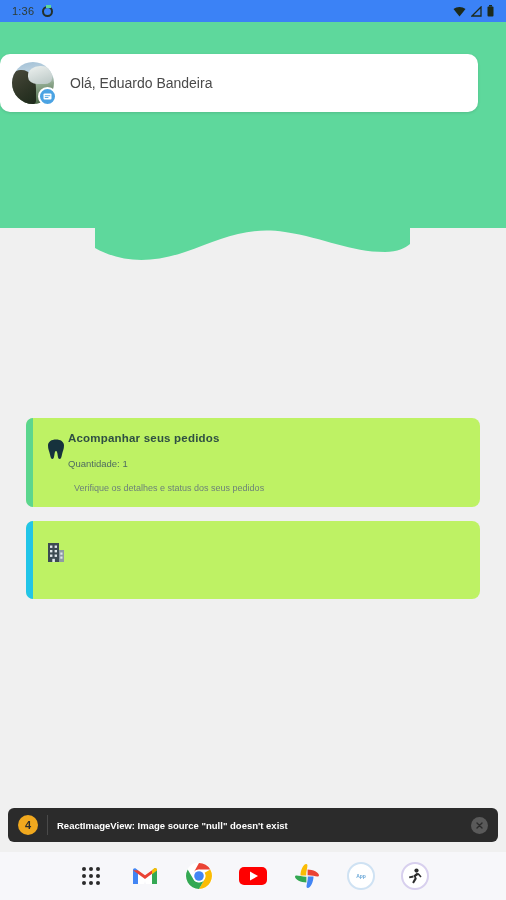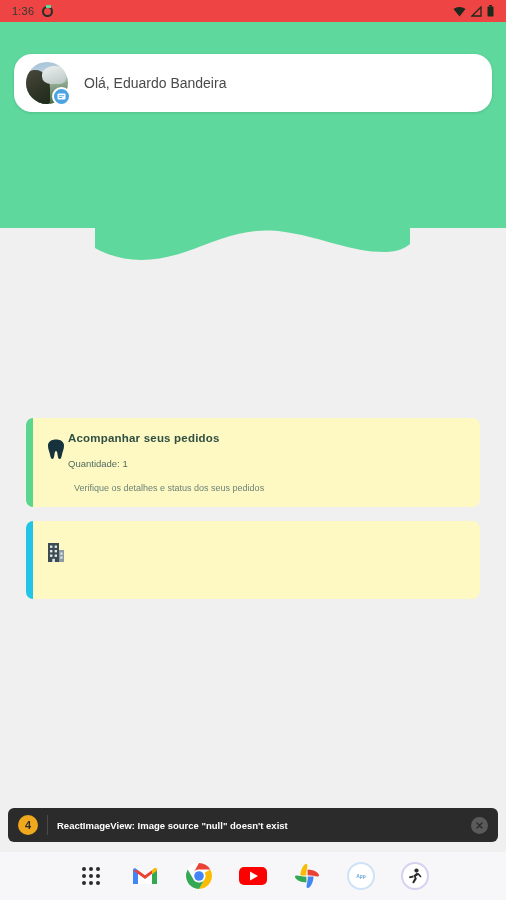--- a/index.html
+++ b/index.html
@@ -7,43 +7,43 @@
   body {
     font-family:"Liberation Sans", sans-serif;
     background:#f0f0f0;
     position:relative;
     overflow:hidden;
   }
 
   
   .statusbar{
     position:absolute; top:0; left:0; width:506px; height:22px;
-    background:#ef4444; display:flex; align-items:center;
+    background:#3b82f6; display:flex; align-items:center;
     padding:0 12px; z-index:6;
   }
   .sb-time{ font-size:11px; color:#2e3b33; letter-spacing:.2px; }
   .sb-dot-icon{ width:11px; height:11px; border:2px solid #233029; border-radius:50%;
     margin-left:8px; position:relative; }
   .sb-dot-icon::after{ content:""; position:absolute; top:-3px; left:2px; width:5px; height:3px;
     background:#5ed89c; }
   .sb-right{ margin-left:auto; display:flex; align-items:center; gap:5px; }
 
   
   .header-green{
     position:absolute; top:0; left:0; width:506px; height:226px;
     background:#5ed89c; z-index:1;
   }
   .wave{
     position:absolute; top:218px; left:0; width:506px; height:48px; z-index:2;
   }
 
   
   .greet-card{
-    position:absolute; top:54px; left:14px; width:478px; height:58px;
-    background:#ffffff; border-radius:18px;
+    position:absolute; top:54px; left:0; width:478px; height:58px;
+    background:#ffffff; border-radius:10px;
     display:flex; align-items:center; padding:0 12px; z-index:5;
     box-shadow:0 1px 3px rgba(0,0,0,.12);
   }
   .avatar-wrap{ position:relative; width:42px; height:42px; flex:0 0 42px; }
   .avatar{
     width:42px; height:42px; border-radius:50%; overflow:hidden;
     background:linear-gradient(170deg,#9fbfd6 0%,#c8d8e2 38%,#8fa98f 56%,#3e5c3a 100%);
     position:relative;
   }
   .avatar::before{
@@ -59,21 +59,21 @@
   .avatar-badge{
     position:absolute; right:-3px; bottom:-2px; width:19px; height:19px;
     border-radius:50%; background:#4ba3e3; border:2px solid #ffffff;
     display:flex; align-items:center; justify-content:center;
   }
   .greet-text{ margin-left:16px; font-size:14px; color:#4a4a4a; }
 
   
   .cards{ position:absolute; top:418px; left:26px; width:454px; z-index:3; }
   .info-card{
-    position:relative; background:#fef9c3; border-radius:8px;
+    position:relative; background:#bef264; border-radius:8px;
     padding:14px 14px 14px 42px; margin-bottom:14px; min-height:78px;
   }
   .info-card .accent{
     position:absolute; left:0; top:0; width:7px; height:100%;
     border-radius:8px 0 0 8px;
   }
   .card-icon{
     position:absolute; left:20px; top:20px; width:20px; height:22px;
   }
   .card-title{ font-size:11.5px; font-weight:bold; color:#2f4f43; letter-spacing:.2px; }

